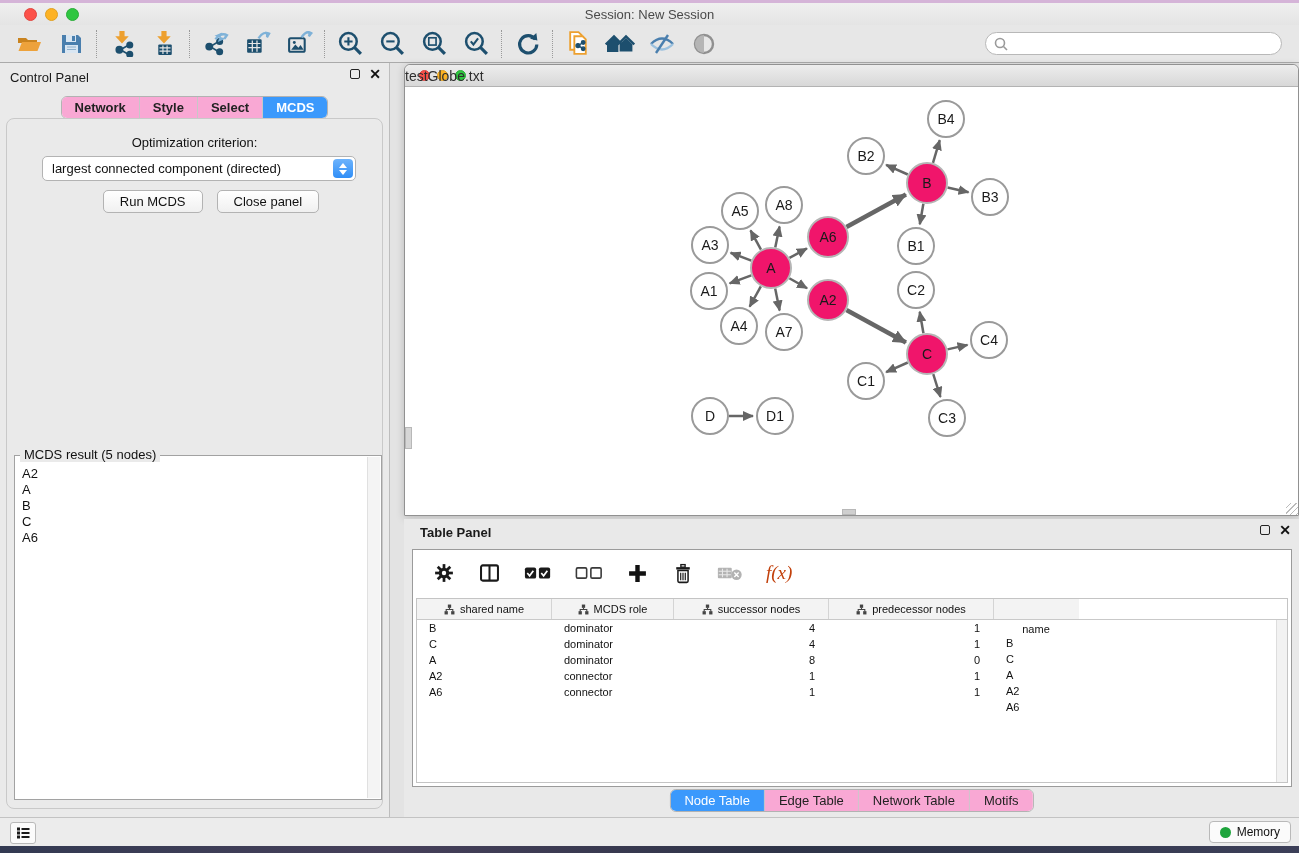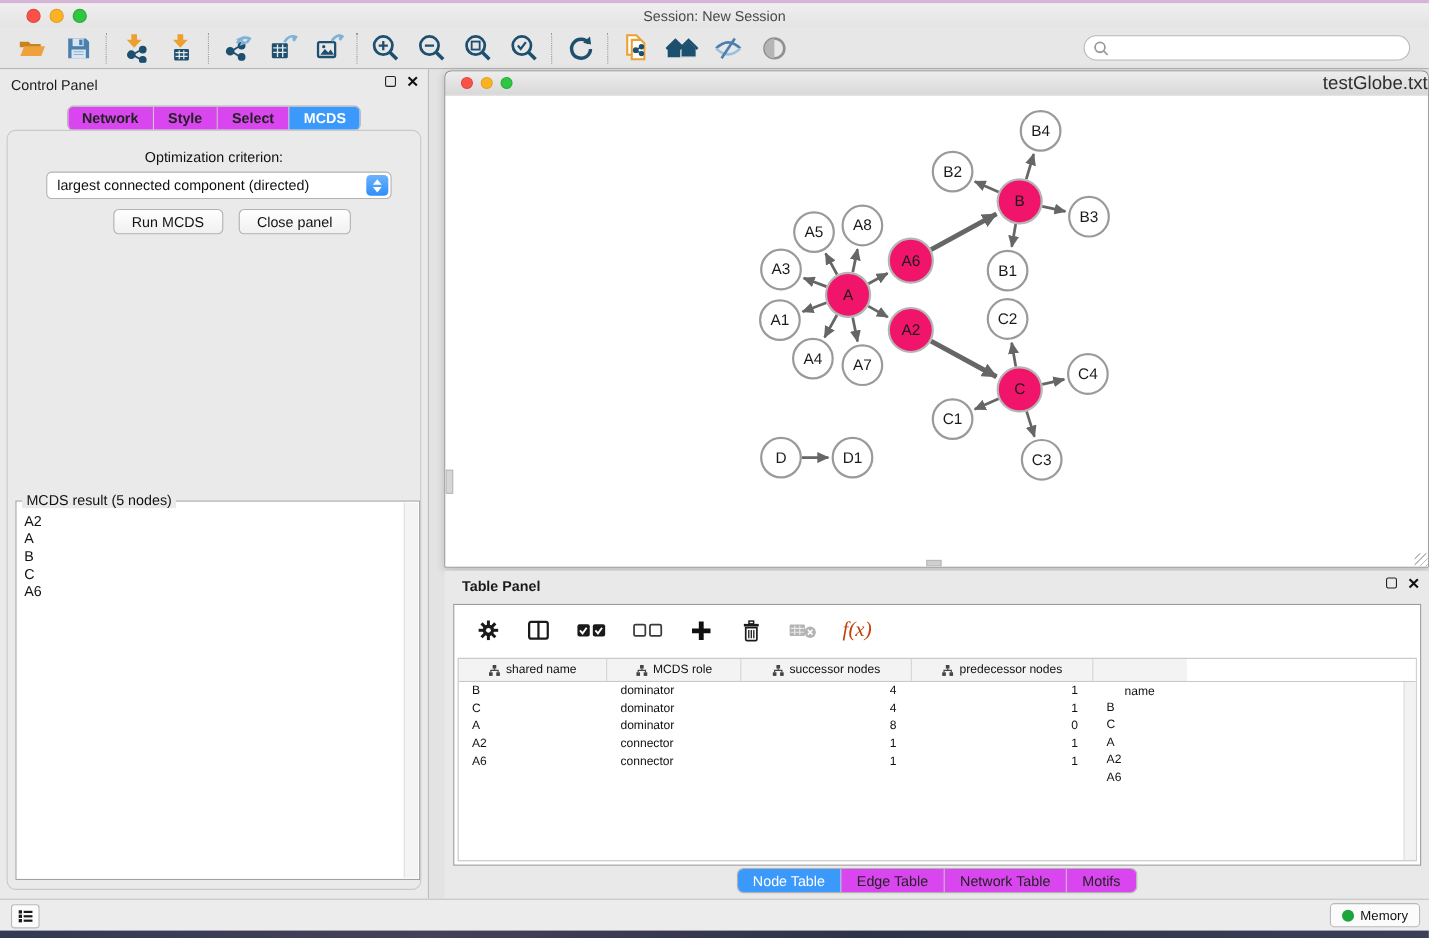--- a/index.html
+++ b/index.html
@@ -36,21 +36,21 @@
   .control-panel { position:absolute; left:0; top:0; width:390px; height:754px;
     background:#eaeaea; border-right:1px solid #bdbdbd; }
   .cp-header { position:absolute; left:0; top:0; width:100%; height:28px; display:flex; align-items:center; }
   .panel-title { font-size:13px; color:#1a1a1a; margin-left:10px; }
   .panel-btns { position:absolute; right:8px; top:6px; display:flex; gap:9px; align-items:center; }
   .float-btn { width:10px; height:10px; border:1.5px solid #222; border-radius:2px; cursor:pointer; }
   .close-btn { font-size:14px; font-weight:bold; color:#111; line-height:10px; cursor:pointer; }
   .seg-tabs { position:absolute; display:flex; border:1px solid #b2b2b2; border-radius:6px;
     overflow:hidden; background:#fff; height:23px; }
   .cp-tabs { top:33px; left:50%; transform:translateX(-50%); }
-  .seg-tab { padding:3px 13px; font-size:13px; font-weight:bold; color:#222; background:#d946ef;
+  .seg-tab { padding:3px 13px; font-size:13px; font-weight:bold; color:#222; background:#f9a8d4;
     border-right:1px solid #c8c8c8; cursor:pointer; display:flex; align-items:center; }
   .seg-tab:last-child { border-right:none; }
   .seg-tab.selected { background:#3b99fc; color:#fff; }
   .cp-border { position:absolute; left:6px; right:6px; top:55px; bottom:8px;
     border:1px solid #c9c9c9; border-radius:8px; }
   .opt-label { position:absolute; top:72px; left:0; width:100%; text-align:center;
     font-size:13px; color:#111; }
   .dropdown { position:absolute; top:93px; left:42px; width:314px; height:25px; background:#fff;
     border:1px solid #b3b3b3; border-radius:5px; display:flex; align-items:center; cursor:pointer; }
   .dropdown .dd-text { font-size:13px; color:#111; margin-left:9px; flex:1; white-space:nowrap; overflow:hidden; }
@@ -74,21 +74,21 @@
     background:#f4f4f4; border-left:1px solid #e0e0e0; }
 
   
   .net-window { position:absolute; left:404px; top:1px; width:895px; height:452px;
     border:1px solid #919191; border-radius:6px 6px 1px 1px; background:#fff;
     box-shadow:0 2px 8px rgba(0,0,0,0.18); }
   .net-titlebar { position:relative; height:22px; background:linear-gradient(#ededed,#d8d8d8);
     border-bottom:1px solid #b3b3b3; border-radius:6px 6px 0 0; display:flex; align-items:center; }
   .net-titlebar .lights { margin-left:14px; gap:7px; }
   .net-titlebar .light { width:11px; height:11px; }
-  .net-title { position:absolute; left:0; right:0; text-align:right; font-size:17px; color:#2e2e2e; }
+  .net-title { position:absolute; left:0; right:0; text-align:left; font-size:14px; color:#2e2e2e; }
   .net-canvas { position:relative; width:100%; height:428px; background:#fff; overflow:hidden; }
   .vscroll-stub { position:absolute; left:0; top:340px; width:7px; height:22px;
     background:#d6d6d6; border:1px solid #b8b8b8; }
   .hscroll-stub { position:absolute; left:437px; bottom:0; width:14px; height:6px;
     background:#cfcfcf; border:1px solid #b8b8b8; }
   .resize-grip { position:absolute; right:0; bottom:0; width:12px; height:12px;
     background:repeating-linear-gradient(135deg, transparent 0 3px, #bbb 3px 4px); }
 
   
   .table-panel { position:absolute; left:404px; top:456px; width:895px; height:298px; background:#e9e9e9; }

